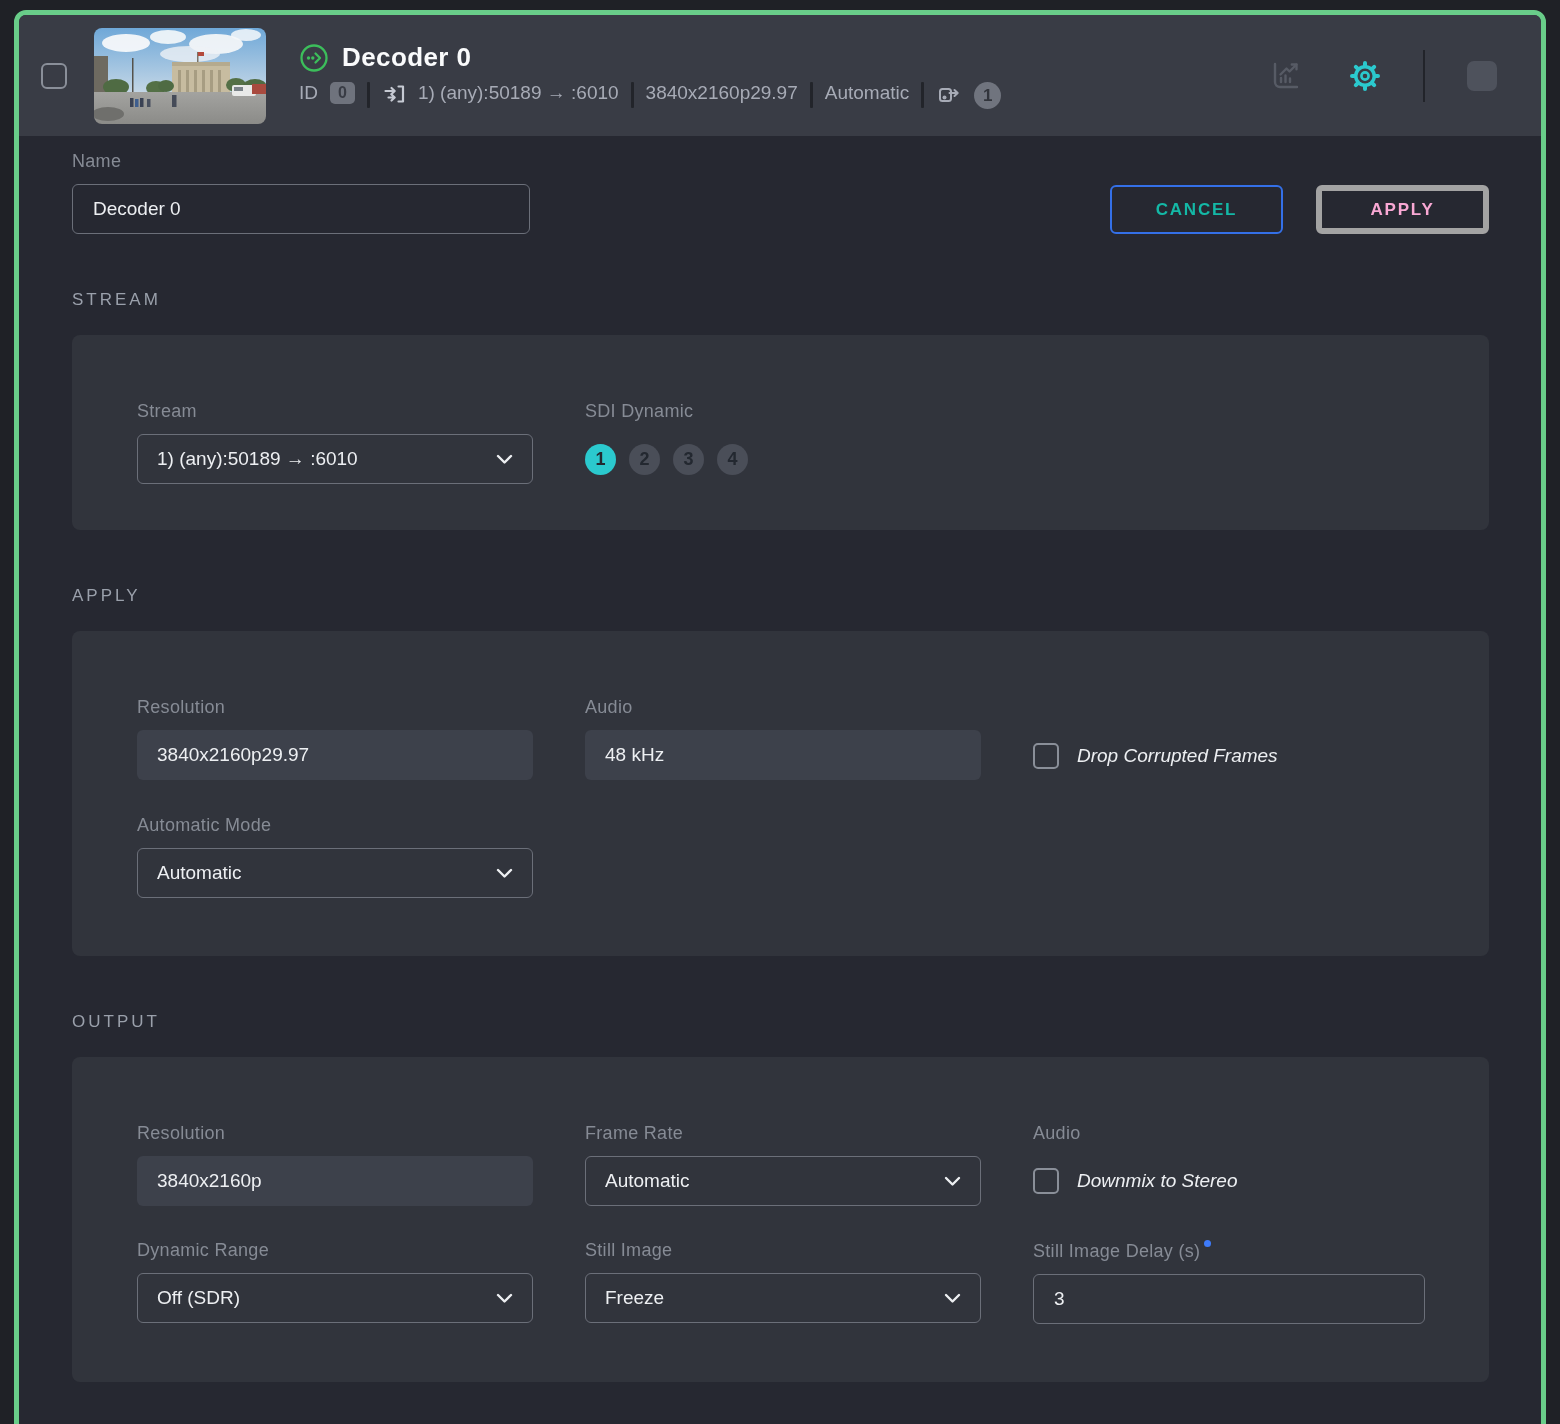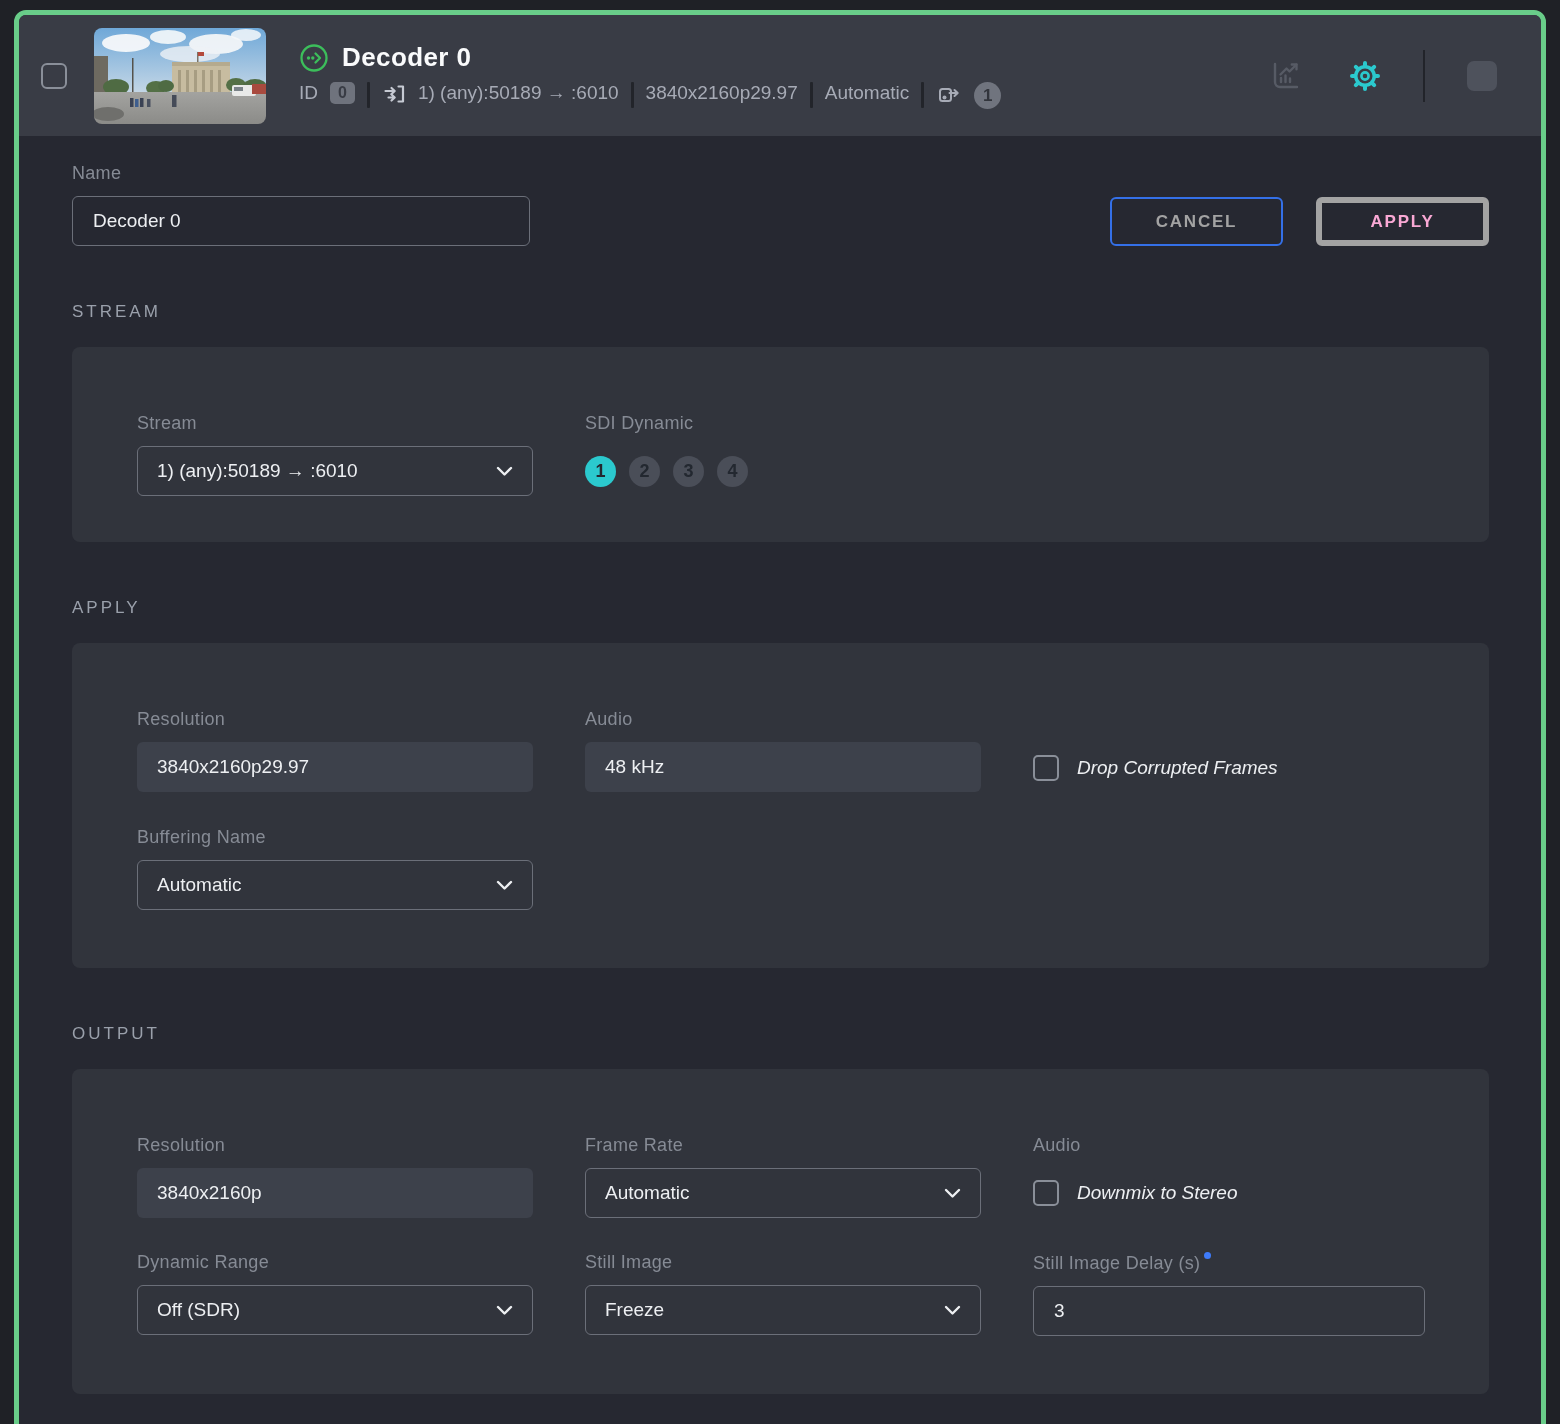--- a/index.html
+++ b/index.html
@@ -21,28 +21,28 @@
   .vdiv { width:3px; height:26px; background:#22242A; border-radius:1px; }
   .cntbadge { width:27px; height:27px; border-radius:50%; background:#70747E; color:#32353C;
     font-weight:bold; font-size:17px; display:flex; align-items:center; justify-content:center; }
   .hicons { margin-left:auto; display:flex; align-items:center; }
   .icon-btn { background:none; border:none; display:flex; align-items:center; justify-content:center; }
   .hdivider { width:2px; height:52px; background:#22242A; }
   .stop-sq { width:30px; height:30px; border-radius:7px; background:#4E525C; border:none; }
 
   
   .bodyc { padding:0 52px 80px 53px; }
-  .row1 { margin-top:27px; display:flex; align-items:flex-end; justify-content:space-between; }
+  .row1 { margin-top:15px; display:flex; align-items:flex-end; justify-content:space-between; }
   label.flabel { display:block; font-size:18px; color:#868B95; margin-bottom:12px; letter-spacing:.3px; }
   .tinput { width:458px; height:50px; background:transparent; border:1px solid #6B6F79; border-radius:6px;
     color:#EDEFF2; font-size:19px; padding:0 20px; outline:none; font-family:inherit; }
   .btns { display:flex; gap:33px; }
   .btn { width:173px; height:49px; border-radius:6px; background:transparent; font-size:17px;
     letter-spacing:1.8px; font-weight:bold; font-family:inherit; }
-  .btn.cancel { border:2px solid #3470E8; color:#a3a3a3; }
+  .btn.cancel { border:2px solid #3470E8; color:#14b8a6; }
   .btn.apply  { border:6px solid #a3a3a3; color:#f9a8d4; }
 
   .section-title { margin-top:56px; font-size:17px; letter-spacing:3px; color:#9AA0AB; }
   .card { margin-top:25px; background:#31343C; border-radius:8px; padding:66px 65px 46px 65px; }
   .card.tall { padding-bottom:58px; }
   .grid { display:grid; grid-template-columns:396px 396px 392px; column-gap:52px; row-gap:34px; }
 
   .ro-field { height:50px; background:#3D414B; border-radius:6px; display:flex; align-items:center;
     padding:0 20px; font-size:19px; color:#EDEFF2; }
   .select { height:50px; border:1px solid #6B6F79; border-radius:6px; display:flex; align-items:center;
@@ -231,21 +231,21 @@
           <label class="flabel">Audio</label>
           <div class="ro-field">48 kHz</div>
         </div>
         <div class="pad-align">
           <div class="check-row">
             <span class="checkbox"></span>
             <span>Drop Corrupted Frames</span>
           </div>
         </div>
         <div>
-          <label class="flabel">Buffering Name</label>
+          <label class="flabel">Automatic Mode</label>
           <div class="select">
             <span>Automatic</span>
             <svg width="17" height="11" viewBox="0 0 17 11">
               <path d="M2 2 L8.5 8.5 L15 2" fill="none" stroke="#EDEFF2" stroke-width="2.4" stroke-linecap="round" stroke-linejoin="round"></path>
             </svg>
           </div>
         </div>
         <div></div>
           <div></div>
       </div>

